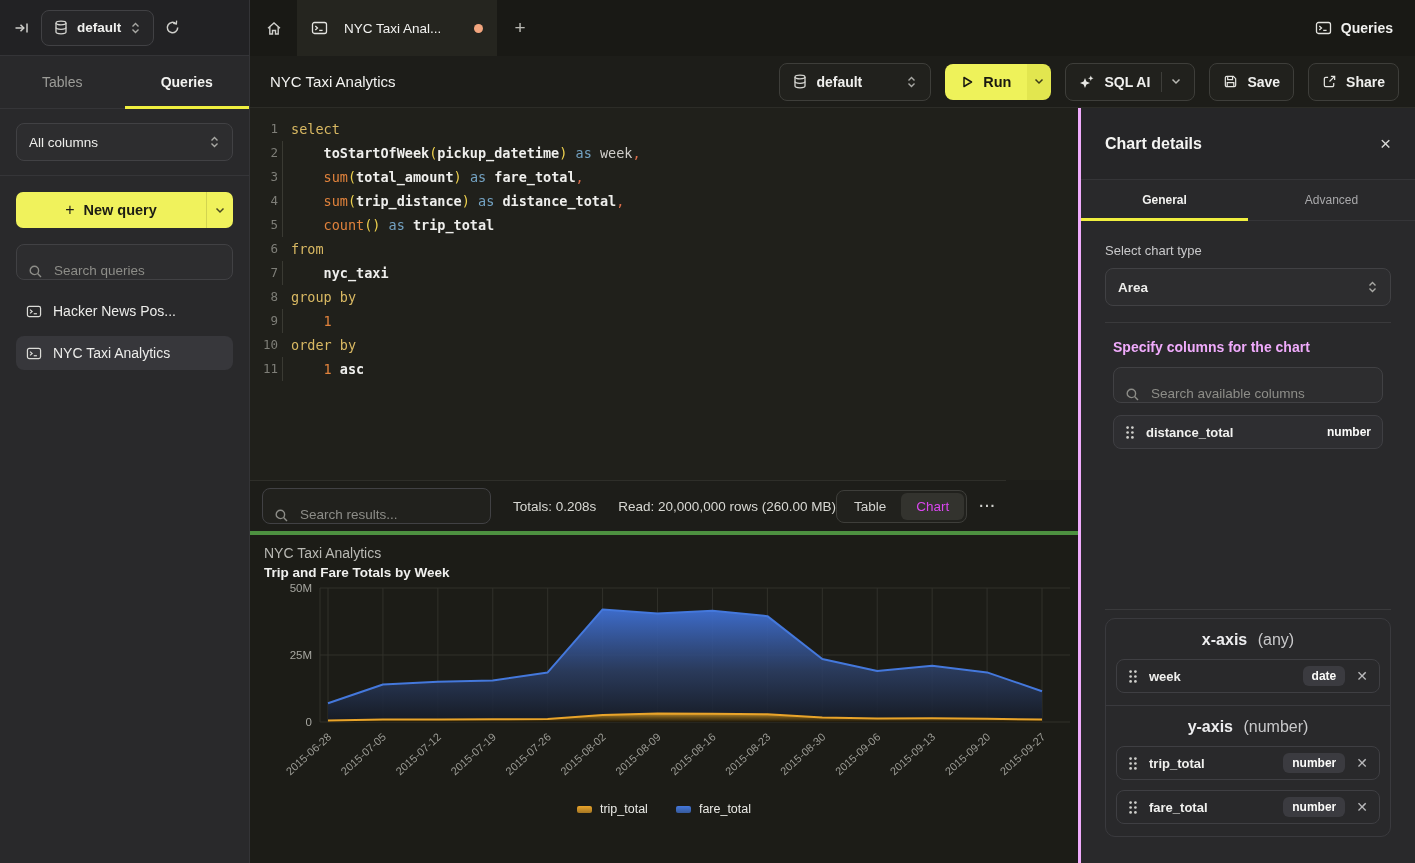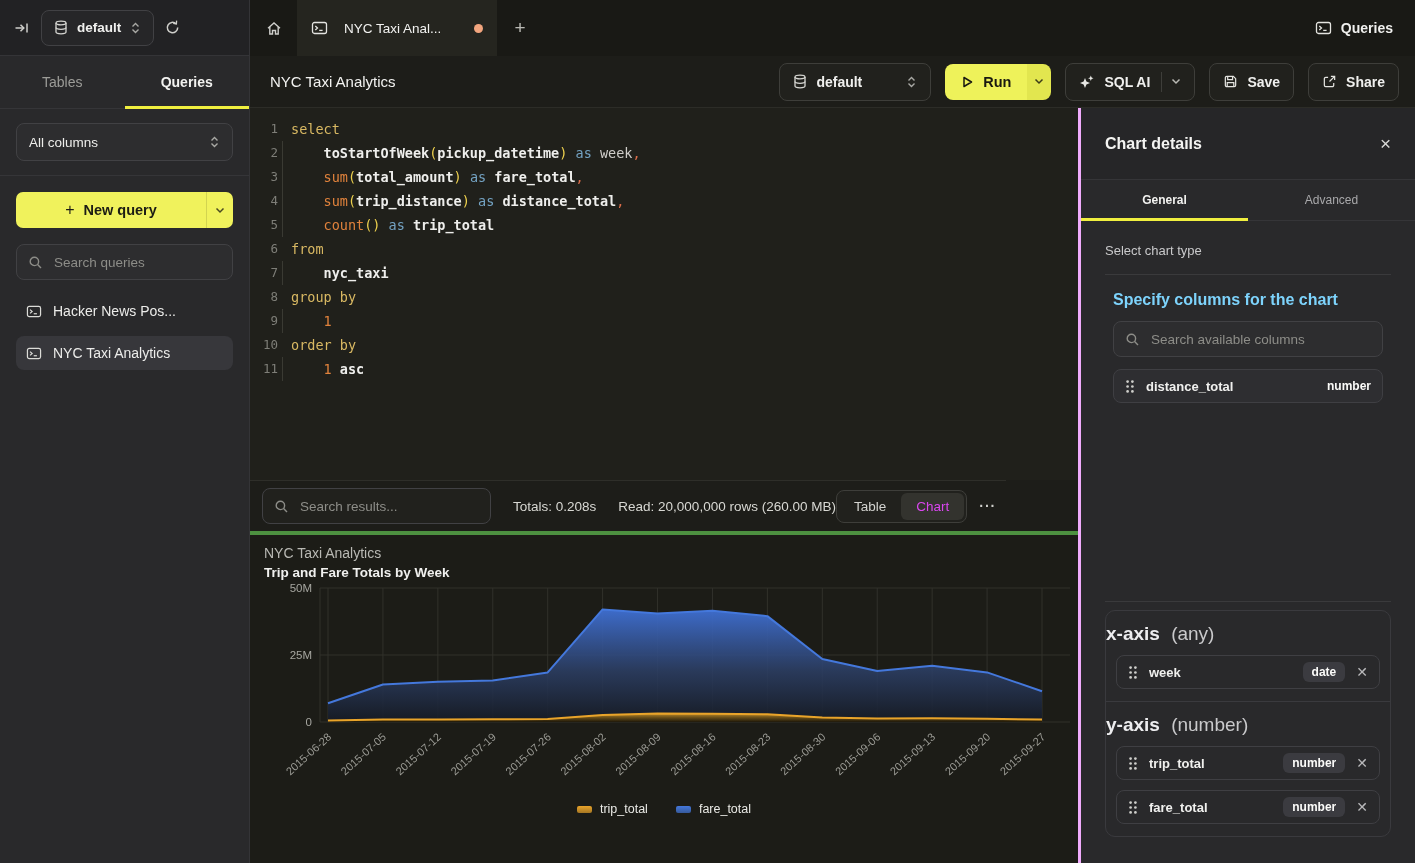--- a/index.html
+++ b/index.html
@@ -29,21 +29,21 @@
   .side-tab.active{color:#f2f2f0;font-weight:700}
   .side-tab.active::after{content:"";position:absolute;left:0;right:0;bottom:-1px;height:3px;background:#f0ef3f}
   .side-body{padding:14px 16px 0 16px}
   .select-box{display:flex;align-items:center;height:36px;border:1px solid #414144;border-radius:8px;padding:0 12px;gap:10px;cursor:pointer;background:rgba(255,255,255,0.02)}
   .select-box .lbl{flex:1;font-size:13.5px;color:#ededeb}
   .side-div{height:1px;background:#353538;margin:14px -16px 0 -16px}
   .new-query{margin-top:16px;height:36px;background:#f0f25c;border-radius:7px;display:flex;align-items:center;cursor:pointer}
   .new-query .main{flex:1;display:flex;align-items:center;justify-content:center;gap:9px;color:#1c1c14;font-size:14.5px;font-weight:700}
   .new-query .plus{font-size:16px;font-weight:400}
   .new-query .dd{width:26px;height:100%;display:flex;align-items:center;justify-content:center;border-left:1px solid rgba(0,0,0,0.12)}
-  .search-box{margin-top:16px;display:flex;align-items:center;gap:9px;height:34px;border:1px solid #414144;border-radius:8px;padding:0 11px;background:rgba(255,255,255,0.02)}
+  .search-box{margin-top:16px;display:flex;align-items:flex-end;gap:9px;height:34px;border:1px solid #414144;border-radius:8px;padding:0 11px;background:rgba(255,255,255,0.02)}
   .search-box input{flex:1;background:transparent;border:0;outline:0;color:#ededeb;font-size:13.5px;font-family:"Liberation Sans",sans-serif}
   .search-box input::placeholder{color:#8d8d88}
   .q-list{margin-top:14px;display:flex;flex-direction:column;gap:8px}
   .q-item{display:flex;align-items:center;gap:11px;height:34px;padding:0 10px;border-radius:8px;font-size:14px;color:#ececea;cursor:pointer}
   .q-item.active{background:#37373b}
 
   
   #toolbar{position:absolute;left:250px;top:56px;width:1165px;height:52px;background:#1d1d19;border-bottom:1px solid #2c2c27;display:flex;align-items:center;box-sizing:border-box;padding:0 16px 0 20px}
   #toolbar .title{font-size:15px;color:#f2f2f0}
   #toolbar .spacer{flex:1}
@@ -95,32 +95,32 @@
   #panel-head .t{flex:1;font-size:16px;font-weight:700;color:#f4f4f2}
   #panel-head .x{font-size:19px;color:#d9d9d7;cursor:pointer}
   #panel-tabs{height:40px;display:flex;border-bottom:1px solid #353538}
   .p-tab{flex:1;display:flex;align-items:center;justify-content:center;font-size:12px;color:#a9a9ab;position:relative;cursor:pointer}
   .p-tab.active{color:#f2f2f0;font-weight:700}
   .p-tab.active::after{content:"";position:absolute;left:0;right:0;bottom:-1px;height:3px;background:#f0ef3f}
   #panel-body{flex:1;display:flex;flex-direction:column;padding:22px 18px 0 18px;box-sizing:border-box;overflow:hidden}
   .p-label{font-size:13px;color:#c9c9cb;padding:0 6px}
   #panel-body .select-box{margin:10px 6px 0 6px}
   .p-div{height:1px;background:#3a3a3c;margin:16px 6px 0 6px}
-  .p-sublabel{font-size:16px;font-weight:700;color:#7dd3fc;margin:16px 0 0 14px}
+  .p-sublabel{font-size:14px;font-weight:700;color:#f0abfc;margin:16px 0 0 14px}
   #panel-body .search-box{margin:12px 14px 0 14px;height:34px}
   .chip{display:flex;align-items:center;gap:11px;height:32px;border:1px solid #3f3f43;border-radius:8px;background:#2e2e31;padding:0 11px;margin:12px 14px 0 14px;cursor:grab}
   .chip .nm{font-size:13px;font-weight:700;color:#f0f0ee;flex:1}
   .chip .ty{font-size:12px;font-weight:700;color:#fbfbf9}
   .chip .badge{background:#3b3b40;border-radius:6px;padding:3px 9px}
   .chip .x{color:#b9b9bb;font-size:14px;cursor:pointer}
   .p-spacer{flex:1}
   #axes-box{border:1px solid #3a3a3e;border-radius:10px;margin:8px 6px 26px 6px}
   .axis-sec{padding:12px 0 12px 0}
   .axis-sec + .axis-sec{border-top:1px solid #3a3a3e}
-  .axis-title{text-align:left;font-size:19px;color:#ededef}
+  .axis-title{text-align:center;font-size:16px;color:#ededef}
   .axis-title .nm{font-weight:700}
   .axis-title .hint{color:#c9c9cb;margin-left:6px}
   .axis-sec .chip{margin:10px 10px 0 10px;background:#29292b}
   .dropzone{margin:12px 10px 0 10px;height:32px;border:1px dashed #55555a;border-radius:8px;display:flex;align-items:center;justify-content:center;
             font-size:11.5px;font-weight:700;letter-spacing:0.5px;color:#d2d2d4}
 </style>
 </head>
 <body>
 
 <div id="strip">
@@ -497,20 +497,31 @@
   <div id="panel-head">
     <span class="t">Chart details</span>
     <span class="x">×</span>
   </div>
   <div id="panel-tabs">
     <div class="p-tab active">General</div>
     <div class="p-tab">Advanced</div>
   </div>
   <div id="panel-body">
     <div class="p-label">Select chart type</div>
+    <div class="select-box">
+      <span class="lbl" style="font-weight:700">Area</span>
+      <span class="ic">
+        <svg width="11" height="14" viewBox="0 0 11 14">
+            <g stroke="#a9a9a5" stroke-width="1.4" fill="none">
+              <path d="M2.5 5.5 L5.5 2.5 L8.5 5.5"></path>
+              <path d="M2.5 8.5 L5.5 11.5 L8.5 8.5"></path>
+            </g>
+          </svg>
+      </span>
+    </div>
     <div class="p-div"></div>
     <div class="p-sublabel">Specify columns for the chart</div>
     <div class="search-box">
       <span class="ic">
         <svg width="15" height="15" viewBox="0 0 15 15">
             <g stroke="#8d8d88" stroke-width="1.4" fill="none">
               <circle cx="6.4" cy="6.4" r="4.2"></circle>
               <line x1="9.6" y1="9.6" x2="13" y2="13"></line>
             </g>
           </svg>

